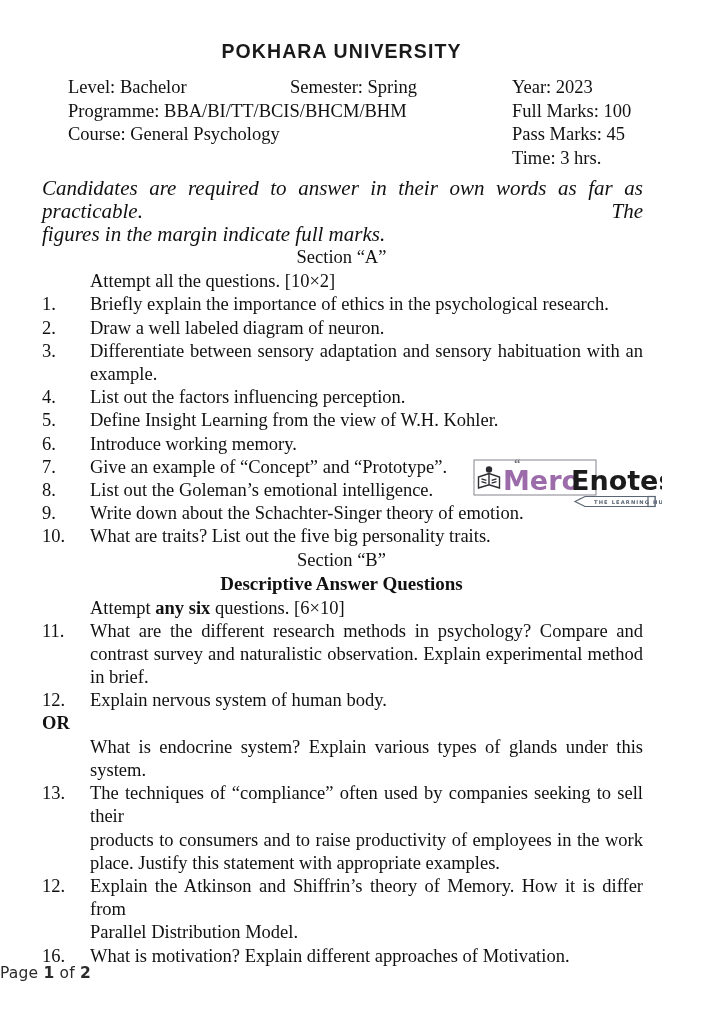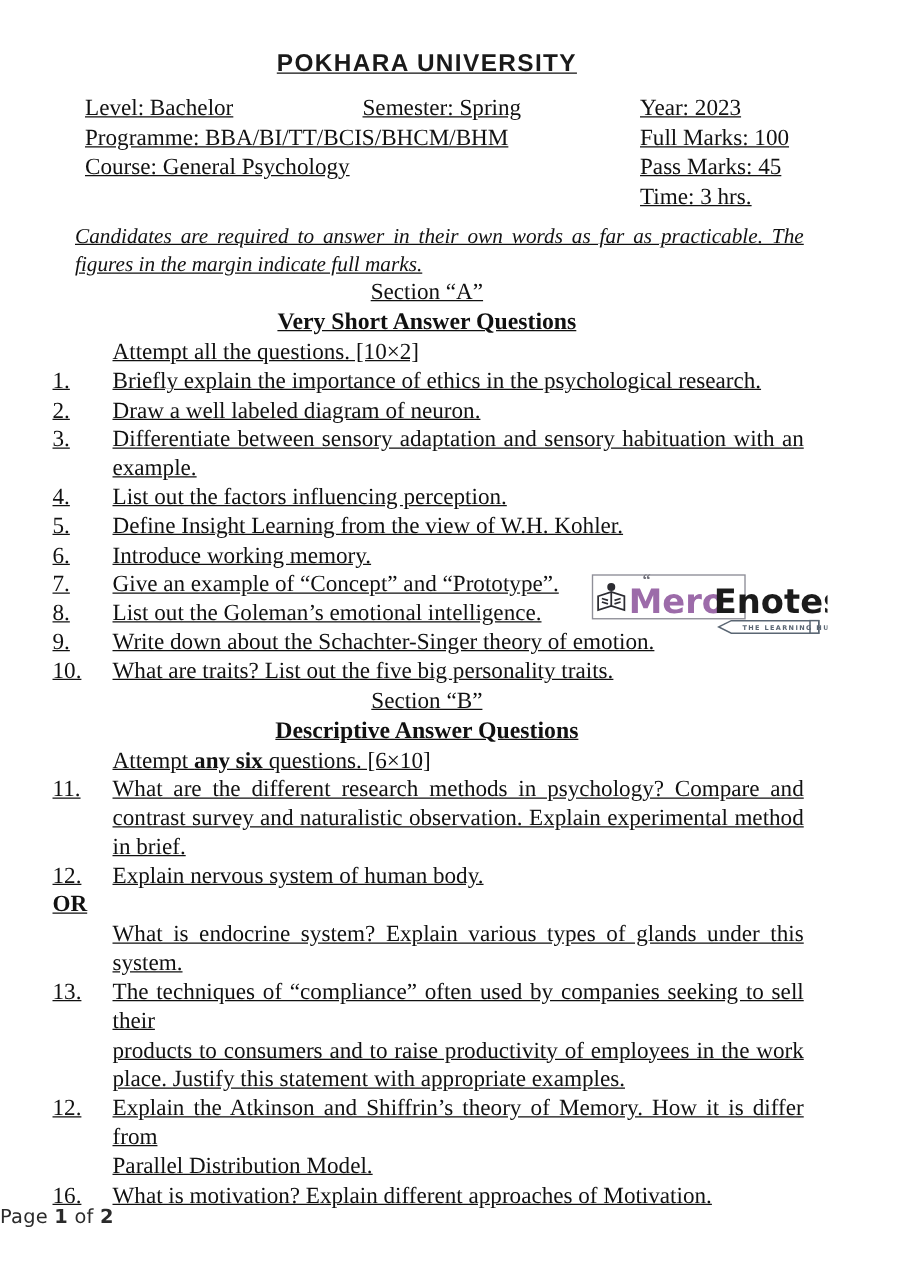--- a/index.html
+++ b/index.html
@@ -17,21 +17,20 @@
     color: #111111;
     -webkit-font-smoothing: antialiased;
   }
 
   .page {
     position: relative;
     width: 683px;
     height: 1024px;
     box-sizing: border-box;
     padding: 0;
-    text-decoration: underline;
   }
 
   
   .doc-title {
     text-align: center;
     font-family: "Liberation Sans", "DejaVu Sans", sans-serif;
     font-weight: bold;
     font-size: 19.5px;
     letter-spacing: 1.1px;
     color: #1a1a1a;
@@ -53,25 +52,25 @@
     align-items: baseline;
     white-space: nowrap;
   }
   .meta-c1 { width: 222px; flex: 0 0 222px; }
   .meta-c2 { width: 222px; flex: 0 0 222px; }
   .meta-c3 { flex: 1 1 auto; }
 
   
   .instruction {
     font-style: italic;
-    font-size: 17px;
+    font-size: 21px;
     line-height: 23px;
     text-align: justify;
     margin: 7px 0 0 0;
-    padding-left: 60px;
+    padding-left: 42px;
     padding-right: 40px;
   }
   .instruction .ln { display: block; }
   .instruction .ln.just {
     text-align: justify;
     text-align-last: justify;
   }
 
   
   .section-label {
@@ -192,21 +191,20 @@
       <span class="meta-c3">Time: 3 hrs.</span>
     </div>
   </div>
 
   <div class="instruction">
     <span class="ln just">Candidates are required to answer in their own words as far as practicable. The</span>
     <span class="ln">figures in the margin indicate full marks.</span>
   </div>
 
   <div class="section-label">Section “A”</div>
-  <div class="section-heading">Very Short Answer Questions</div>
   <div class="attempt-line">Attempt all the questions. [10×2]</div>
 
   <div class="qlist">
 
     <div class="qitem">
       <span class="qnum">1.</span>
       <span class="qtext">
         <span class="l">Briefly explain the importance of ethics in the psychological research.</span>
       </span>
     </div>

